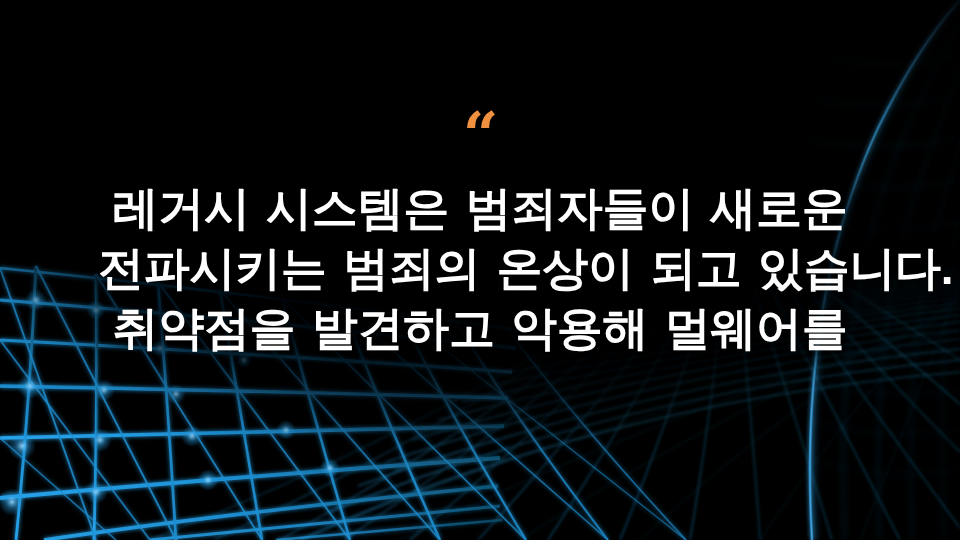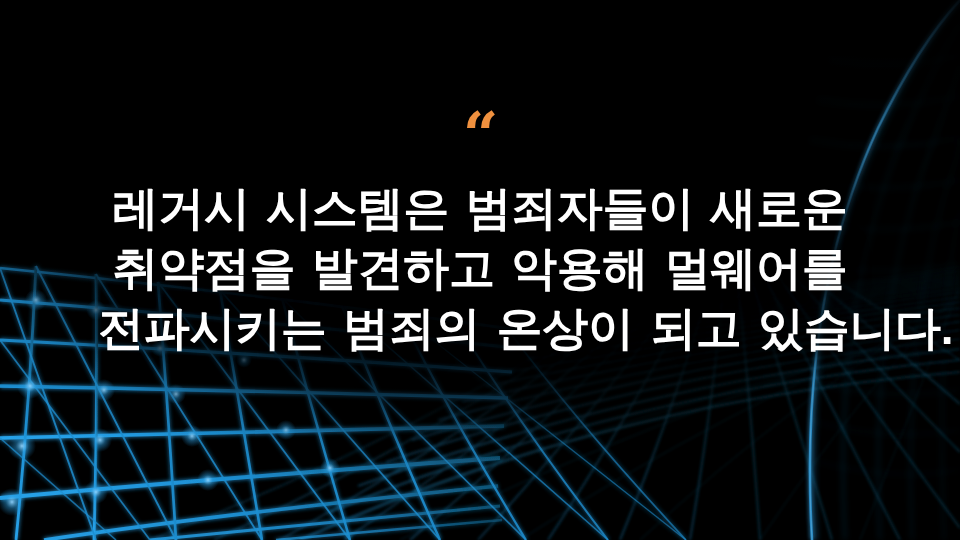--- a/index.html
+++ b/index.html
@@ -268,18 +268,18 @@
   <div class="bg-vignette"></div>
   <div class="bg-topfade"></div>
   <div class="bg-leftfade"></div>
 
   <div class="content">
 
     <div class="quote-mark">“</div>
 
     <blockquote class="quote-body">
       <span class="quote-line">레거시 시스템은 범죄자들이 새로운</span>
+      <span class="quote-line">전파시키는 범죄의 온상이 되고 있습니다.</span>
       <span class="quote-line">취약점을 발견하고 악용해 멀웨어를</span>
-      <span class="quote-line">전파시키는 범죄의 온상이 되고 있습니다.</span>
     </blockquote>
 
   </div>
 </div>
 
 </body></html>

